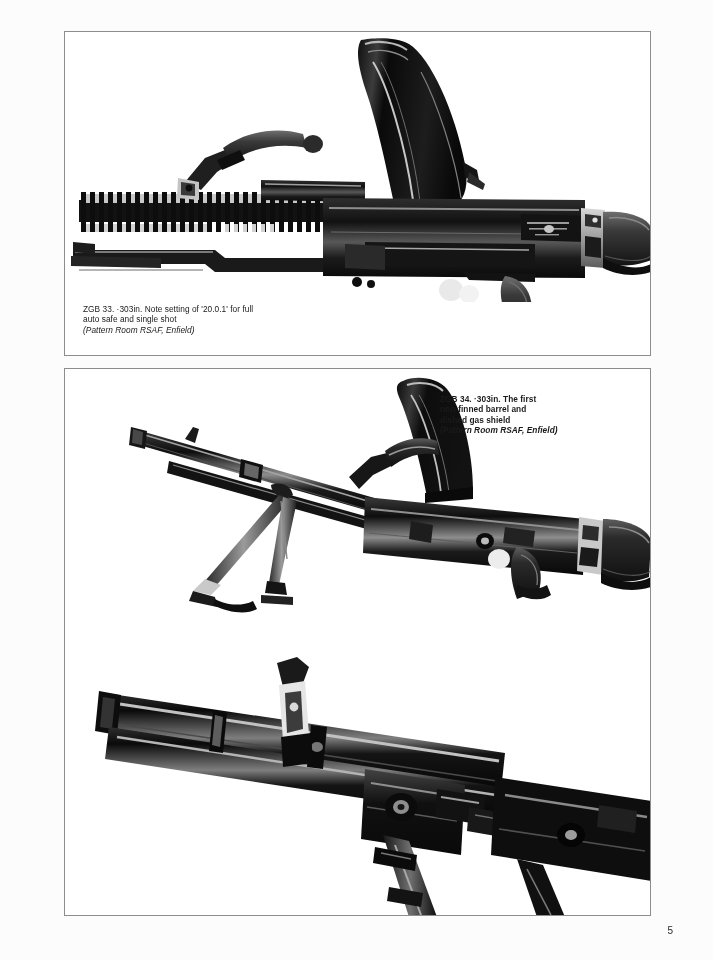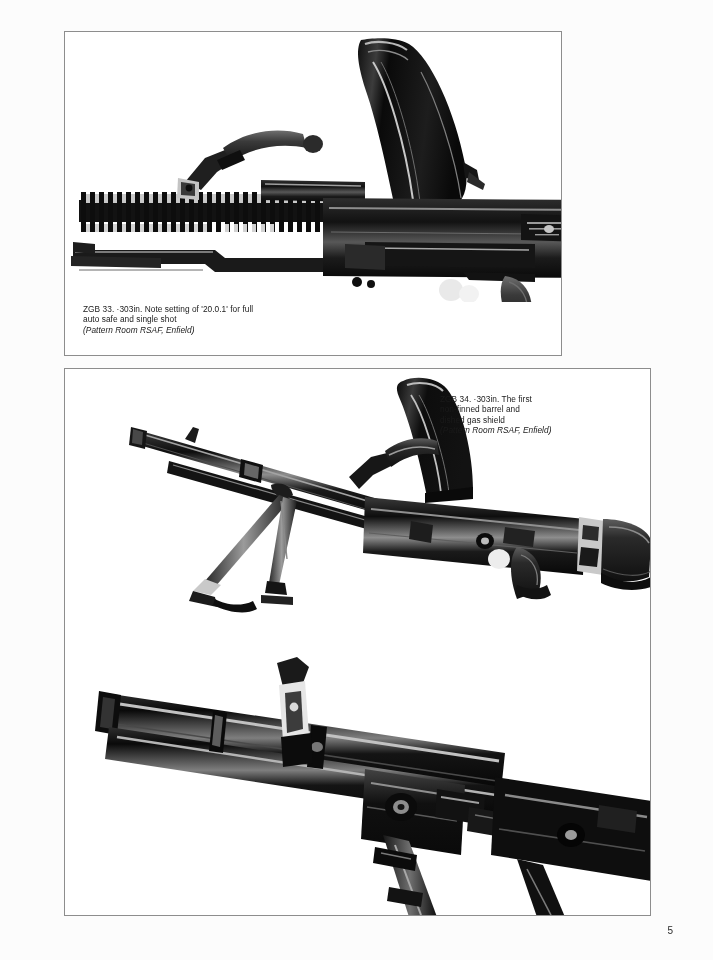--- a/index.html
+++ b/index.html
@@ -23,22 +23,22 @@
   }
 
   
   .panel {
     position: absolute;
     background: #ffffff;
     border: 1px solid #8d8d8d;
     box-sizing: border-box;
     overflow: hidden;
   }
-  #panel-top    { left: 64px; top: 31px;  width: 498px; height: 325px; }
-  #panel-bottom { left: 64px; top: 368px; width: 587px; height: 548px; }
+  #panel-top    { left: 64px; top: 31px;  width: 587px; height: 325px; }
+  #panel-bottom { left: 64px; top: 368px; width: 587px; height: 548px; font-weight: bold; }
 
   
   .caption {
     position: absolute;
     font-size: 8.3px;
     line-height: 10.4px;
     color: #1a1a1a;
     letter-spacing: 0.05px;
     white-space: pre;
   }

